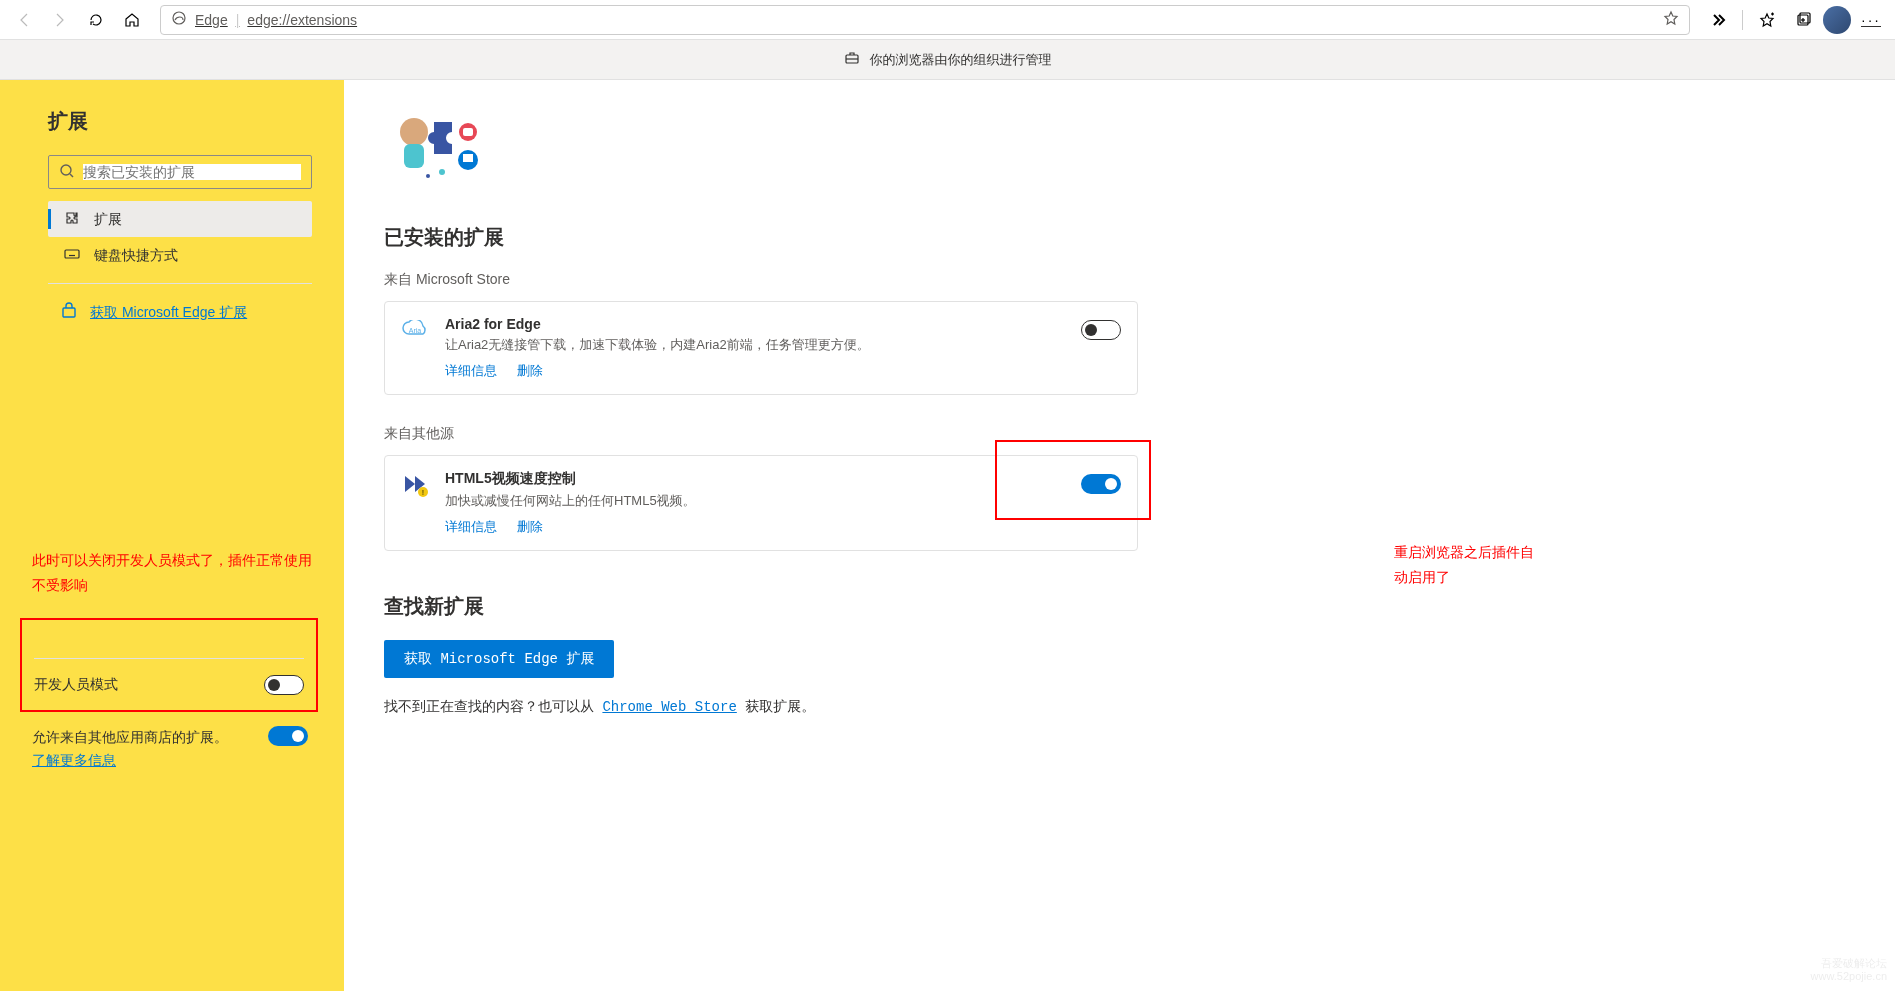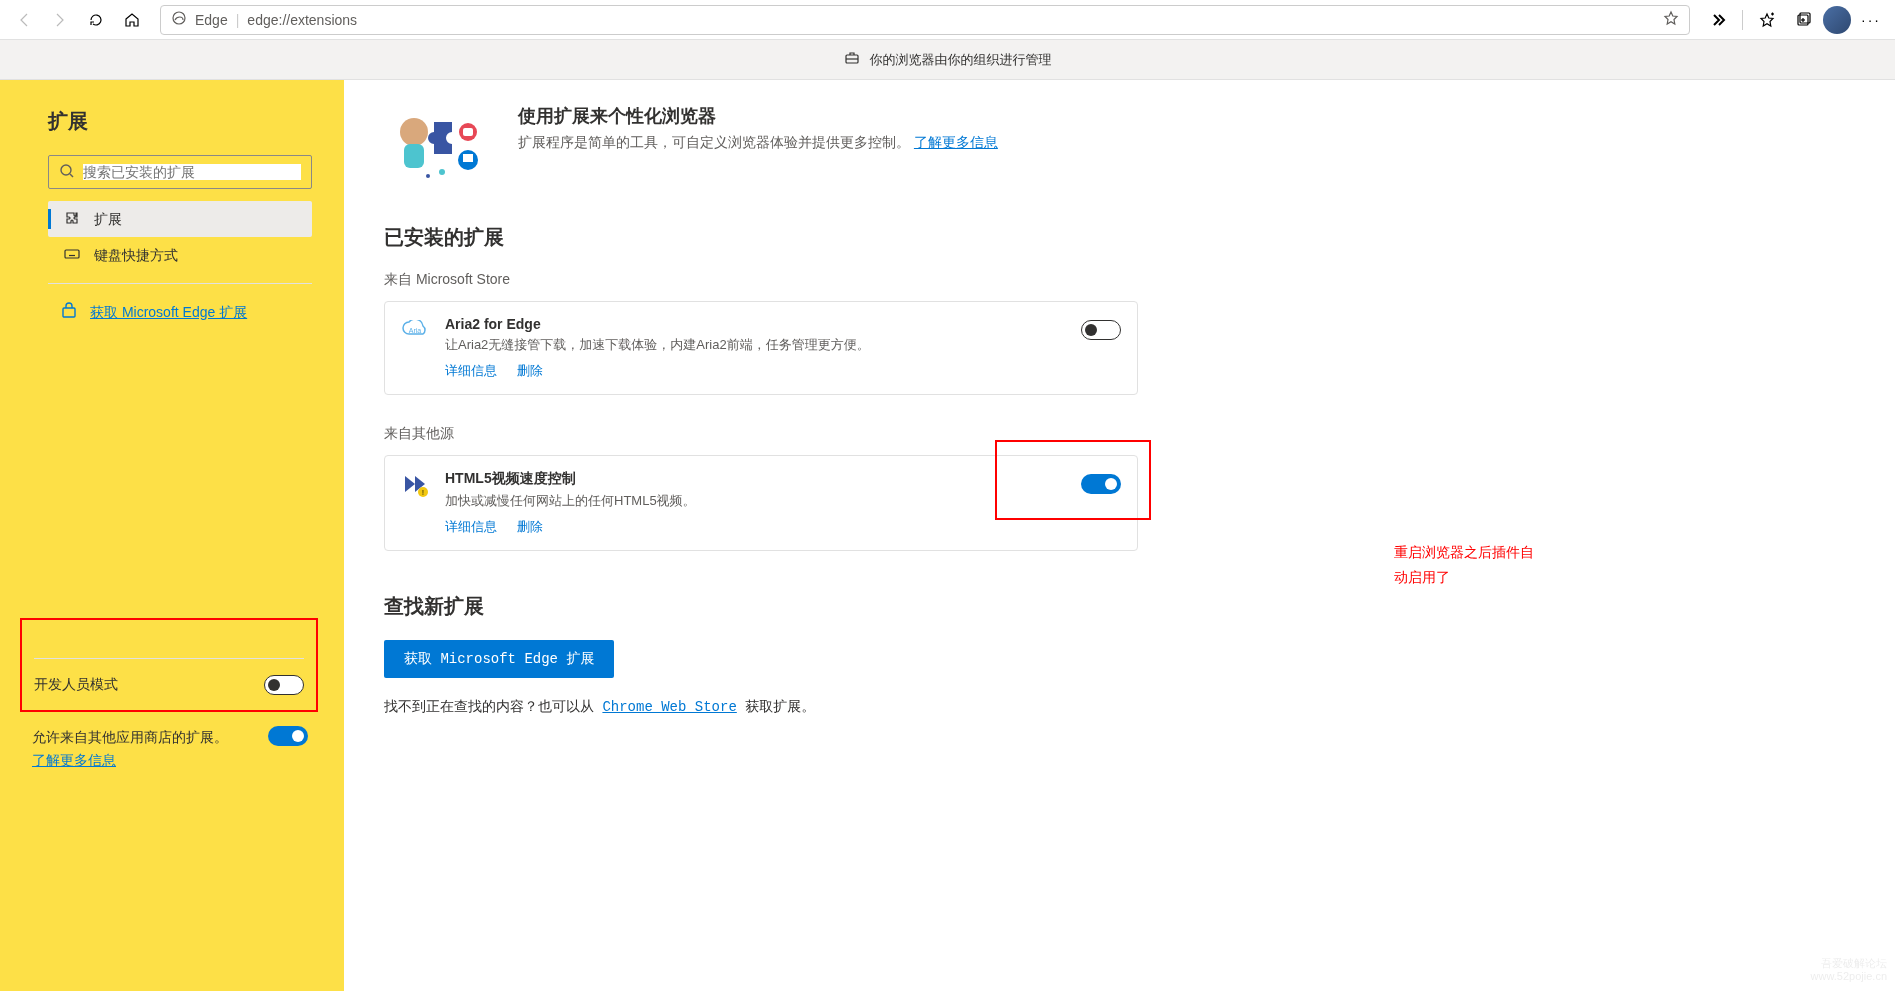--- a/index.html
+++ b/index.html
@@ -1,19 +1,19 @@
 <!DOCTYPE html>
 <html><head>
 <meta charset="utf-8">
 <style>
 * { margin: 0; padding: 0; box-sizing: border-box; }
 body { font-family: "Segoe UI", "Microsoft YaHei", sans-serif; font-size: 14px; color: #323130; background: #fff; }
 
 
-.browser-chrome { display: flex; align-items: center; height: 40px; padding: 0 8px; background: #fff; border-bottom: 1px solid #e1e1e1; gap: 4px; }
+.browser-chrome { display: flex; align-items: center; height: 40px; padding: 0 8px; background: #fff; border-bottom: 1px solid #e1e1e1; gap: 4px; text-decoration: underline; }
 .nav-btn { width: 32px; height: 32px; display: flex; align-items: center; justify-content: center; color: #000; border-radius: 4px; }
 .nav-btn.disabled { color: #bbb; }
 .nav-btn svg { width: 16px; height: 16px; }
 .address-bar { flex: 1; display: flex; align-items: center; height: 30px; background: #fff; border: 1px solid #ccc; border-radius: 4px; margin: 0 8px; padding: 0 10px; gap: 8px; }
 .address-bar .label-edge { color: #605e5c; font-size: 14px; }
 .address-bar .sep { color: #ccc; }
 .address-bar .url { color: #605e5c; flex: 1; }
 .address-bar .star { color: #605e5c; }
 .toolbar-right { display: flex; align-items: center; gap: 4px; }
 .toolbar-right .divider { width: 1px; height: 20px; background: #ccc; margin: 0 4px; }
@@ -204,20 +204,21 @@
       <span>
         <svg viewBox="0 0 18 18" fill="none" stroke="currentColor" stroke-width="1.4">
             <rect x="3" y="6" width="12" height="9" rx="1"></rect>
             <path d="M6 6 V4 a3 3 0 0 1 6 0 V6"></path>
           </svg>
       </span>
       <a href="#">获取 Microsoft Edge 扩展</a>
     </div>
 
     <div class="sidebar-bottom">
+      <div class="annotation-red-1">此时可以关闭开发人员模式了，插件正常使用不受影响</div>
       <div class="red-box">
         <hr>
         <div class="dev-mode-row">
           <span>开发人员模式</span>
           <span class="toggle off">
               <span class="thumb"></span>
             </span>
         </div>
       </div>
       <div class="allow-other-row">
@@ -240,27 +241,20 @@
           <rect x="20" y="40" width="20" height="24" rx="6" fill="#4dc4cf"></rect>
           <path d="M50 18 h18 v10 a6 6 0 0 0 0 12 v10 h-18 v-10 a6 6 0 0 1 0-12 z" fill="#3955a3"></path>
           <circle cx="84" cy="28" r="9" fill="#e74856"></circle>
           <rect x="79" y="24" width="10" height="8" rx="2" fill="#fff"></rect>
           <circle cx="84" cy="56" r="10" fill="#0078d4"></circle>
           <rect x="79" y="50" width="10" height="8" fill="#fff"></rect>
           <circle cx="58" cy="68" r="3" fill="#4dc4cf"></circle>
           <circle cx="44" cy="72" r="2" fill="#3955a3"></circle>
         </svg>
       </div>
-      <div class="hero-text">
-        <h2>使用扩展来个性化浏览器</h2>
-        <p>
-          <span>扩展程序是简单的工具，可自定义浏览器体验并提供更多控制。</span>
-          <a href="#">了解更多信息</a>
-        </p>
-      </div>
     </div>
 
     <h2 class="section">已安装的扩展</h2>
 
     <div class="sub-label">来自 Microsoft Store</div>
     <div class="ext-card">
       <div class="ext-icon">
         <svg width="28" height="20" viewBox="0 0 28 20">
             <path d="M8 14 a6 6 0 0 1 0-12 a8 8 0 0 1 14 4 a5 5 0 0 1 0 8 z" fill="none" stroke="#5bb0e8" stroke-width="1.5"></path>
             <text x="14" y="13" font-size="7" fill="#5bb0e8" text-anchor="middle">Aria</text>

